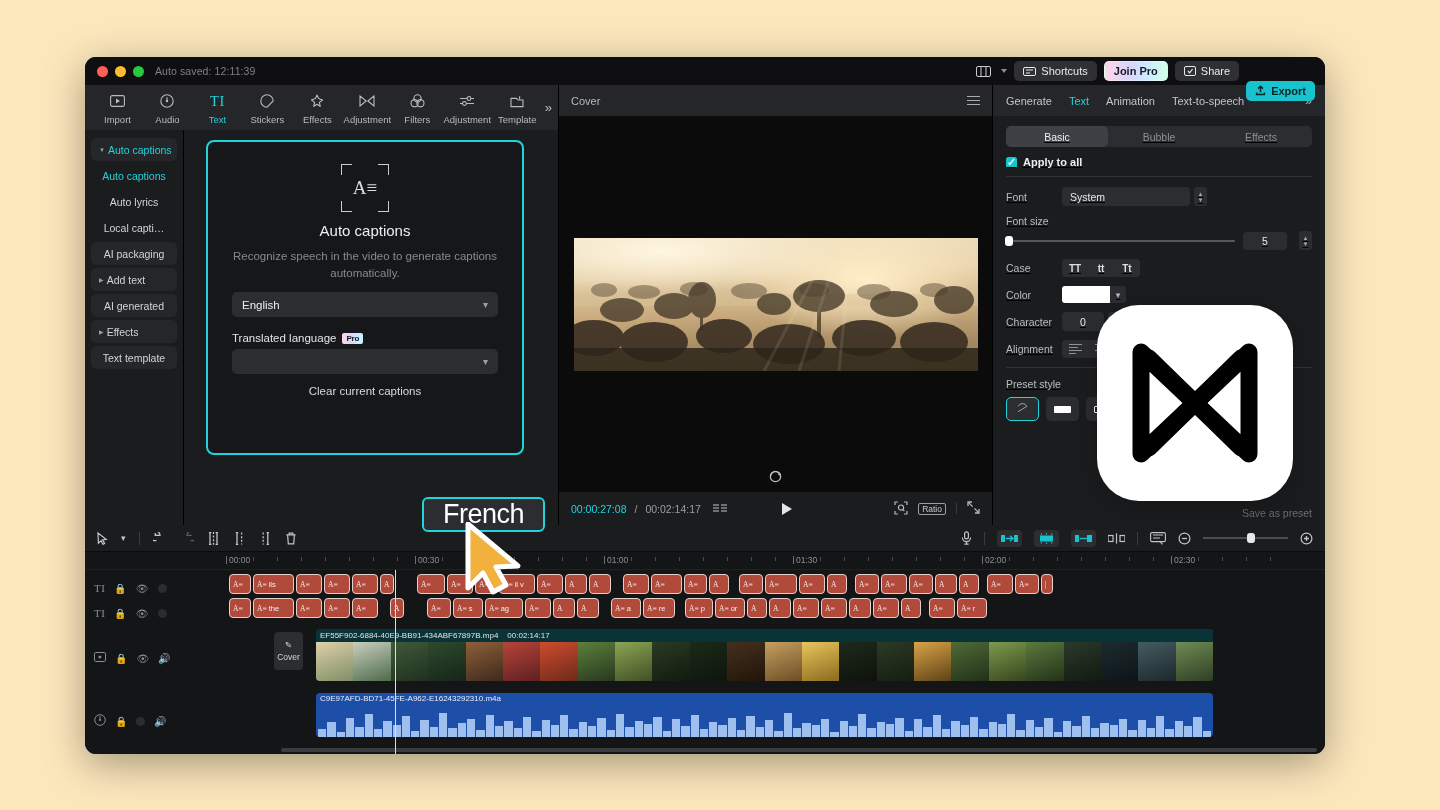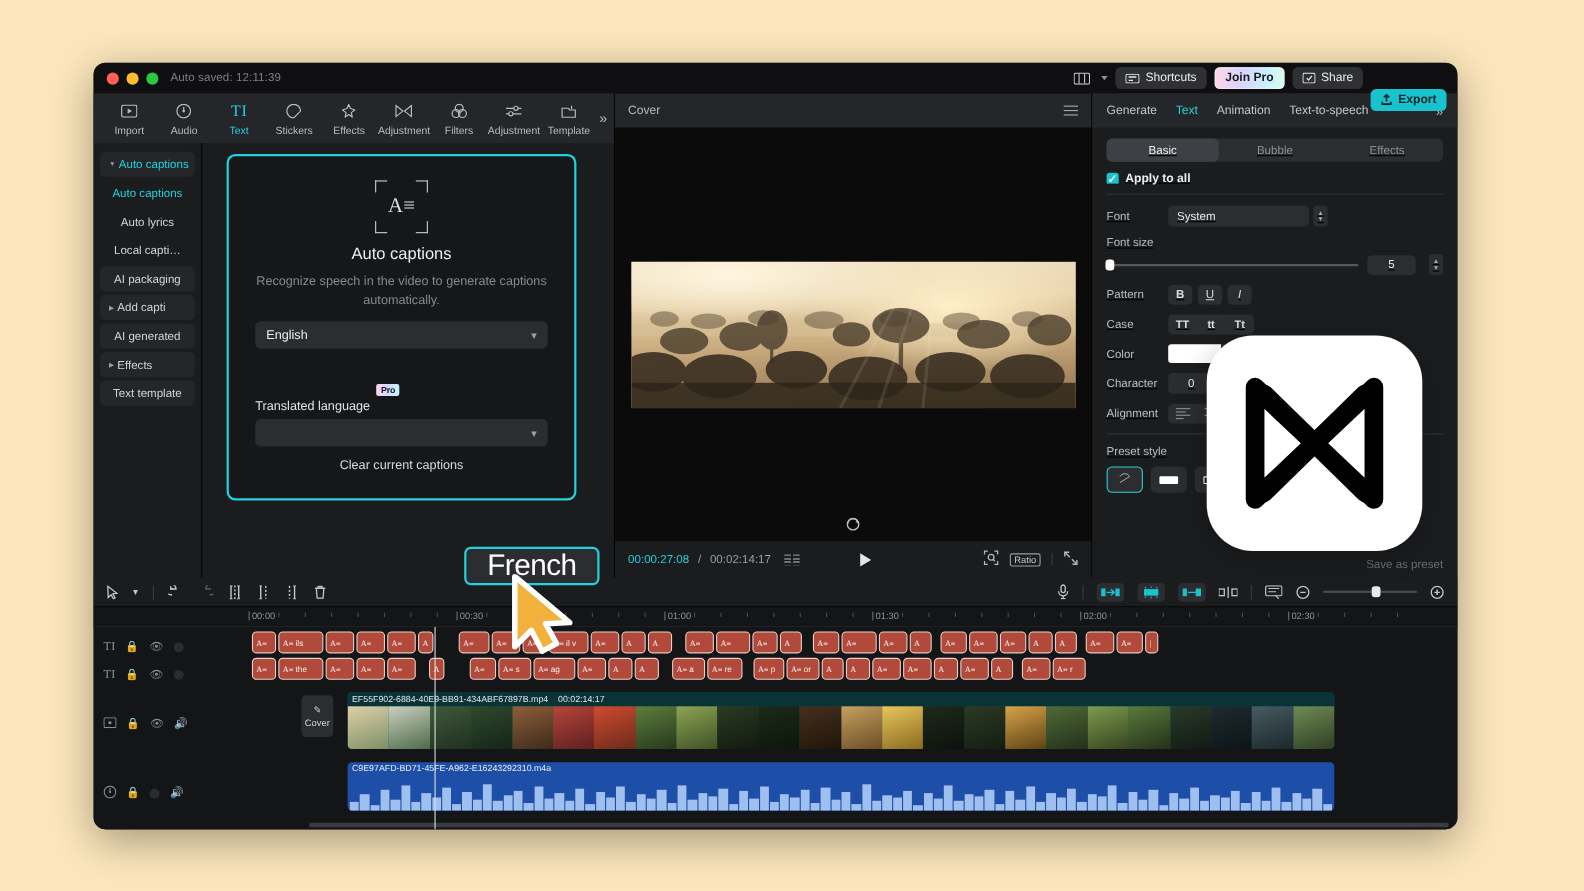--- a/index.html
+++ b/index.html
@@ -102,21 +102,21 @@
   }
   .cap-title { color:#ecedef; font-size:15px; margin-bottom:9px; }
   .cap-desc { color:#87898d; font-size:11.5px; line-height:1.45; text-align:center; margin-bottom:11px; }
   .sel {
     width:100%; height:25px; background:#2b2d30; border-radius:5px;
     display:flex; align-items:center; padding:0 10px; color:#eceef0;
     font-size:11.5px; cursor:pointer; position:relative;
   }
   .sel .cv { margin-left:auto; color:#9da0a4; font-size:10px; }
   .transrow { width:100%; display:flex; align-items:center; gap:6px; margin:15px 0 5px; }
-  .transrow .lbl { color:#e2e4e6; font-size:11.5px;margin-top:32px; }
+  .transrow .lbl { color:#e2e4e6; font-size:11.5px; }
   .pro-badge {
     background:linear-gradient(95deg,#ffd7e6,#d9d4ff 45%,#c9efff 80%);
     color:#15151c; font-size:8px; font-weight:bold; padding:1px 4px;
     border-radius:2px; letter-spacing:-.2px;
   }
   .gen-btn {
     width:100%; height:22px; background:#18c3cd; border-radius:5px; margin-top:9px;
     display:flex; align-items:center; justify-content:center;
     color:#ffffff; font-size:11.5px; cursor:pointer;
   }
@@ -496,21 +496,21 @@
             <span>Auto lyrics</span>
           </div>
           <div class="navitem sub">
             <span>Local capti…</span>
           </div>
           <div class="navitem btn">
             <span>AI packaging</span>
           </div>
           <div class="navitem grp">
             <span class="tri">▶</span>
-            <span>Add capti</span>
+            <span>Add text</span>
           </div>
           <div class="navitem btn">
             <span>AI generated</span>
           </div>
           <div class="navitem grp">
             <span class="tri">▶</span>
             <span>Effects</span>
           </div>
           <div class="navitem btn">
             <span>Text template</span>
@@ -668,26 +668,20 @@
 
         <div class="fs-label">Font size</div>
         <div class="slider-row">
           <span class="track">
               <span class="knob"></span>
             </span>
           <span class="numbox">5</span>
           <span class="stepper">▲<br>▼</span>
         </div>
 
-        <div class="frow">
-          <span class="flbl">Pattern</span>
-          <span class="btn-sq" style="font-weight:bold">B</span>
-          <span class="btn-sq" style="text-decoration:underline">U</span>
-          <span class="btn-sq" style="font-style:italic">I</span>
-        </div>
 
         <div class="frow">
           <span class="flbl">Case</span>
           <span class="case-group">
             <div>TT</div>
             <div>tt</div>
             <div>Tt</div>
           </span>
         </div>
 

